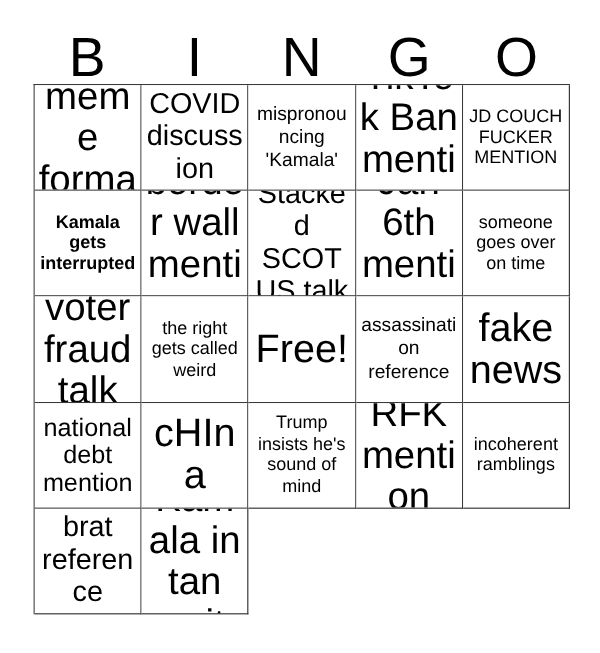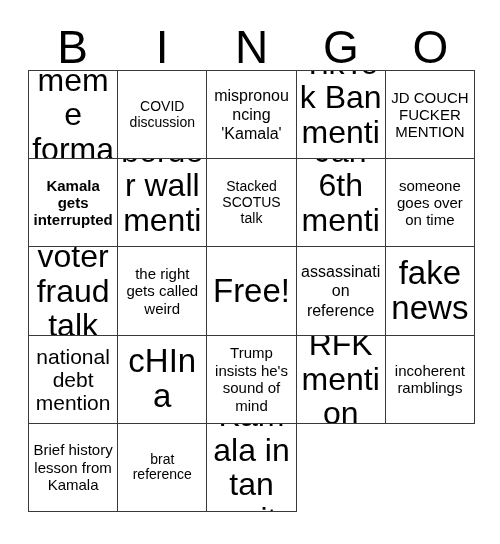--- a/index.html
+++ b/index.html
@@ -70,21 +70,21 @@
     display: block;
     width: 100%;
     line-height: 1.08;
     word-wrap: break-word;
     color: #000000;
   }
   
   .fs-xxl .cell-text { font-size: 33px; line-height: 1.06; }
   .fs-xl  .cell-text { font-size: 32px; line-height: 1.08; }
   .fs-lg  .cell-text { font-size: 21px; line-height: 1.10; }
-  .fs-md  .cell-text { font-size: 14px; line-height: 1.12; }
+  .fs-md  .cell-text { font-size: 24px; line-height: 1.12; }
   .fs-sm  .cell-text { font-size: 15px; line-height: 1.16; }
   .fs-xs  .cell-text { font-size: 16px; line-height: 1.20; }
 </style>
 </head>
 <body style="background: rgb(255, 255, 255);">
 
 <div id="bingo-card" style="background: rgb(255, 255, 255); color: rgb(0, 0, 0);">
 
   <div id="bingo-header">
     <div class="header-letter">B</div>
@@ -153,23 +153,20 @@
     <div class="bingo-cell fs-sm" style="border-right-color: rgb(58, 58, 58); border-bottom-color: rgb(58, 58, 58);">
         <span class="cell-text">Trump insists he's sound of mind</span>
       </div>
     <div class="bingo-cell fs-xl" style="border-right-color: rgb(58, 58, 58); border-bottom-color: rgb(58, 58, 58);">
         <span class="cell-text">RFK mention</span>
       </div>
     <div class="bingo-cell fs-sm" style="border-right-color: rgb(58, 58, 58); border-bottom-color: rgb(58, 58, 58);">
         <span class="cell-text">incoherent ramblings</span>
       </div>
 
-    <div class="bingo-cell fs-sm" style="border-right-color: rgb(58, 58, 58); border-bottom-color: rgb(58, 58, 58);">
-        <span class="cell-text">Brief history lesson from Kamala</span>
-      </div>
     <div class="bingo-cell fs-md" style="border-right-color: rgb(58, 58, 58); border-bottom-color: rgb(58, 58, 58);">
         <span class="cell-text">brat reference</span>
       </div>
     <div class="bingo-cell fs-xl" style="border-right-color: rgb(58, 58, 58); border-bottom-color: rgb(58, 58, 58);">
         <span class="cell-text">Kamala in tan suit</span>
       </div>
 
   </div>
 </div>
 

